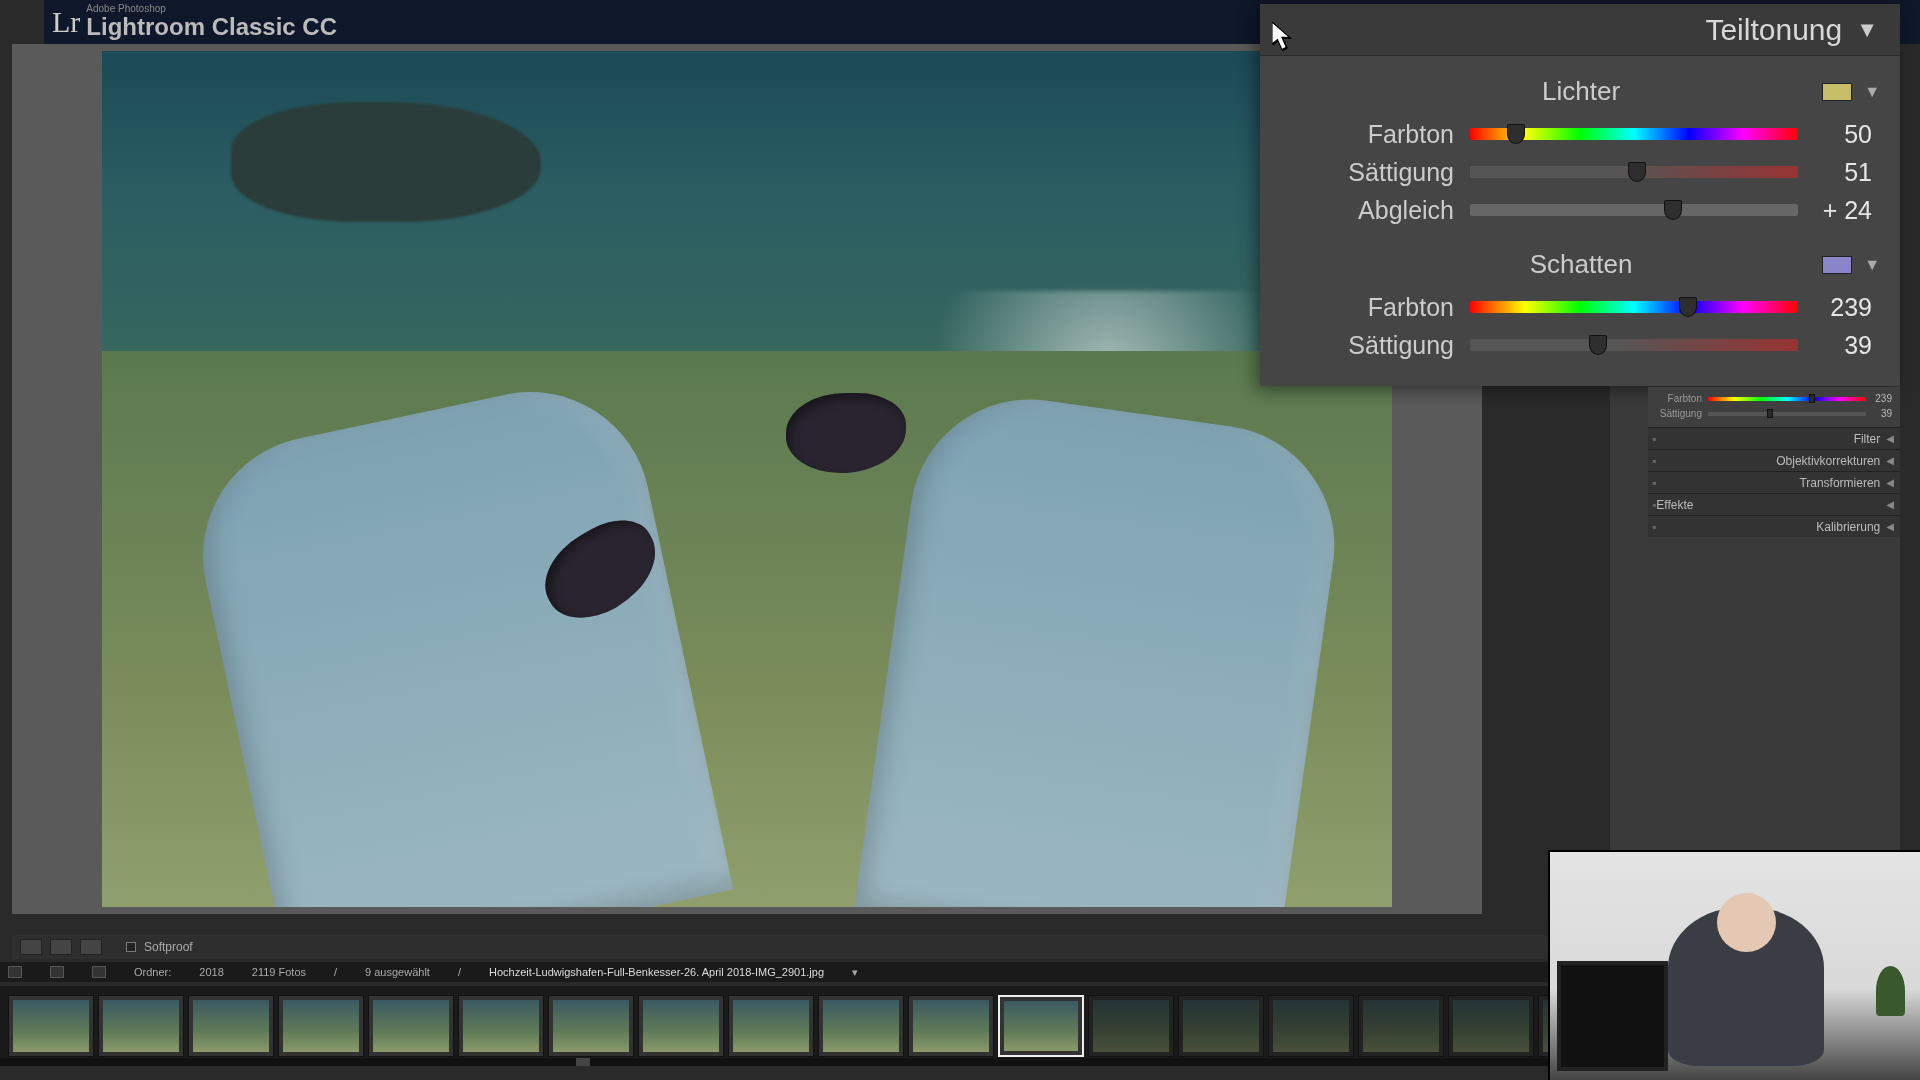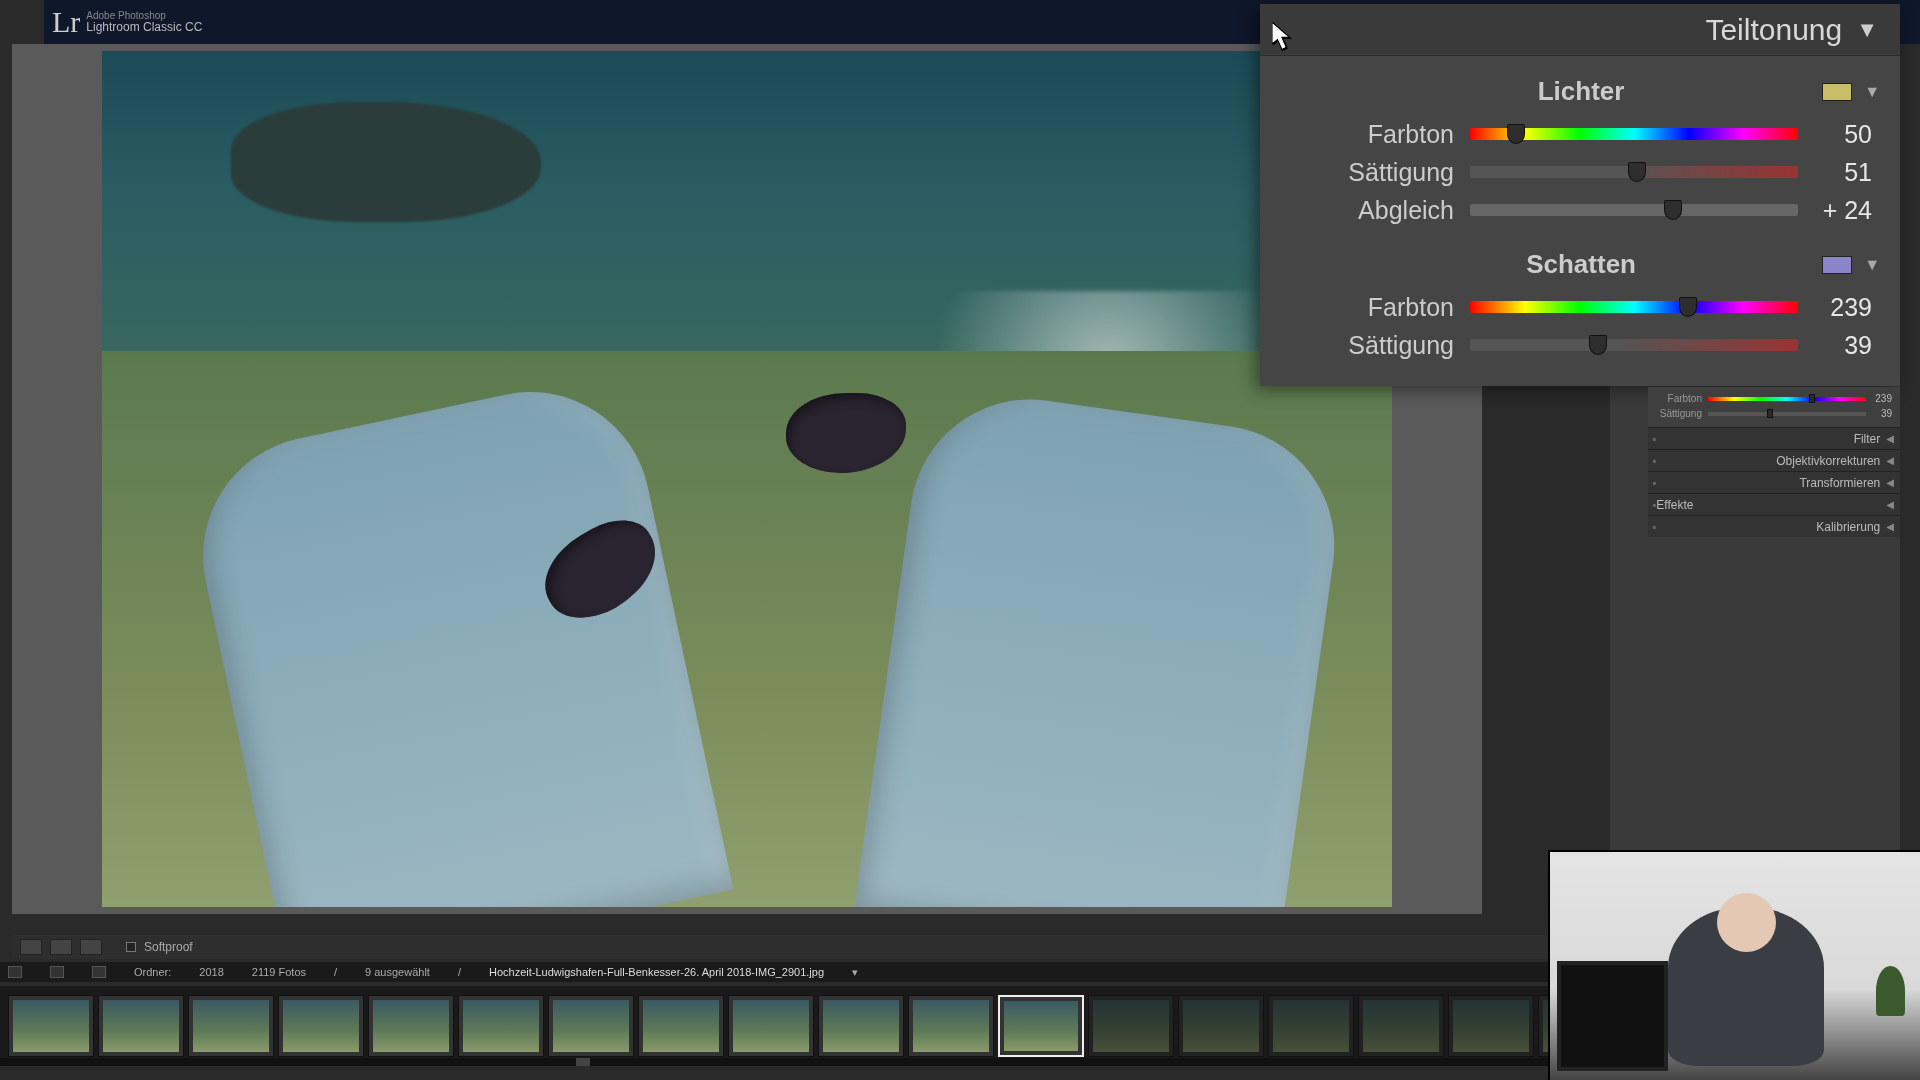--- a/index.html
+++ b/index.html
@@ -3,21 +3,21 @@
 <meta charset="utf-8">
 <style>
 * { margin: 0; padding: 0; box-sizing: border-box; font-family: "Segoe UI", Arial, sans-serif; }
 body { width: 1920px; height: 1080px; background: #2a2a2a; overflow: hidden; position: relative; }
 
 
 .topbar { position: absolute; top: 0; left: 0; right: 0; height: 44px; background: #0f172a; display: flex; align-items: center; padding: 0 8px; color: #999; margin-left: 44px; }
 .lr-logo { font-family: serif; font-size: 30px; color: #ccc; margin-right: 6px; font-weight: 300; }
 .app-name-block { line-height: 1.1; }
 .app-sub { font-size: 10px; color: #888; }
-.app-name { font-size: 12px; color: #bbb; font-weight: 400; }
+.app-name { font-size: 24px; color: #bbb; font-weight: 700; }
 
 
 .preview-wrap { position: absolute; top: 44px; left: 12px; width: 1470px; height: 870px; background: #5a5a5a; display: flex; align-items: center; justify-content: center; }
 .photo { width: 1290px; height: 856px; background: #416a6a; position: relative; overflow: hidden; }
 .photo .sky { position: absolute; top: 0; left: 0; right: 0; height: 40%; background: linear-gradient(180deg, #1c4a56 0%, #2a5c62 40%, #3a6a5e 100%); }
 .photo .waves { position: absolute; top: 28%; right: 2%; width: 40%; height: 18%; background: radial-gradient(circle at 50% 50%, rgba(255,255,255,0.55), transparent 65%); filter: blur(2px); }
 .photo .land { position: absolute; top: 35%; left: 0; right: 0; bottom: 0; background: linear-gradient(180deg, #5a7a4e 0%, #6a8256 30%, #7a8c5a 60%, #8fa06e 100%); }
 .photo .rock { position: absolute; top: 6%; left: 10%; width: 24%; height: 14%; background: #2b3d3a; border-radius: 40% 50% 45% 40%; filter: blur(1px); }
 .leg { position: absolute; bottom: -4%; background: linear-gradient(180deg, #7ea2b2 0%, #9cb8c2 100%); border-radius: 120px 120px 0 0; box-shadow: inset 6px -8px 28px rgba(0,0,0,0.22), inset -12px 0 25px rgba(255,255,255,0.15); }
 .leg.left- { left: 10%; width: 35%; height: 62%; transform: rotate(-12deg); }
@@ -26,21 +26,21 @@
 .shoe.l { left: 34%; top: 56%; transform: rotate(-30deg); }
 .shoe.r { left: 53%; top: 40%; }
 
 
 .big-panel { position: absolute; top: 4px; right: 20px; width: 640px; background: #3a3a3a; color: #ddd; box-shadow: -4px 4px 16px rgba(0,0,0,0.45); }
 .big-panel .header { display: flex; justify-content: flex-end; align-items: center; height: 52px; padding: 0 22px; font-size: 30px; color: #d8d8d8; border-bottom: 1px solid #2c2c2c; }
 .big-panel .header .tri { margin-left: 14px; font-size: 22px; color: #ccc; }
 .big-panel .body { background: #454545; padding: 14px 20px 22px 0; }
 
 .sect-hdr { display: flex; align-items: center; justify-content: flex-end; padding: 6px 0 8px 0; }
-.sect-hdr .title { flex: 1; text-align: center; font-size: 26px; color: #ccc; padding-left: 80px; font-weight: bold; }
+.sect-hdr .title { flex: 1; text-align: center; font-size: 26px; color: #ccc; padding-left: 80px; }
 .swatch { width: 30px; height: 18px; border: 1px solid #222; margin-right: 12px; }
 .sect-hdr .tri { font-size: 16px; color: #aaa; }
 
 .row { display: flex; align-items: center; height: 38px; }
 .row .lbl { width: 210px; text-align: right; padding-right: 16px; font-size: 25px; color: #ccc; }
 .row .track { flex: 1; position: relative; height: 12px; border-radius: 2px; }
 .row .thumb { position: absolute; top: -4px; width: 18px; height: 20px; background: #2e2e2e; border: 1px solid #111; border-radius: 2px 2px 50% 50%; transform: translateX(-50%); }
 .row .val { width: 82px; text-align: right; font-size: 25px; color: #e6e6e6; padding-right: 8px; }
 
 .hue-track { background: linear-gradient(90deg, #ff0000, #ffff00, #00ff00, #00ffff, #0000ff, #ff00ff, #ff0000); }

